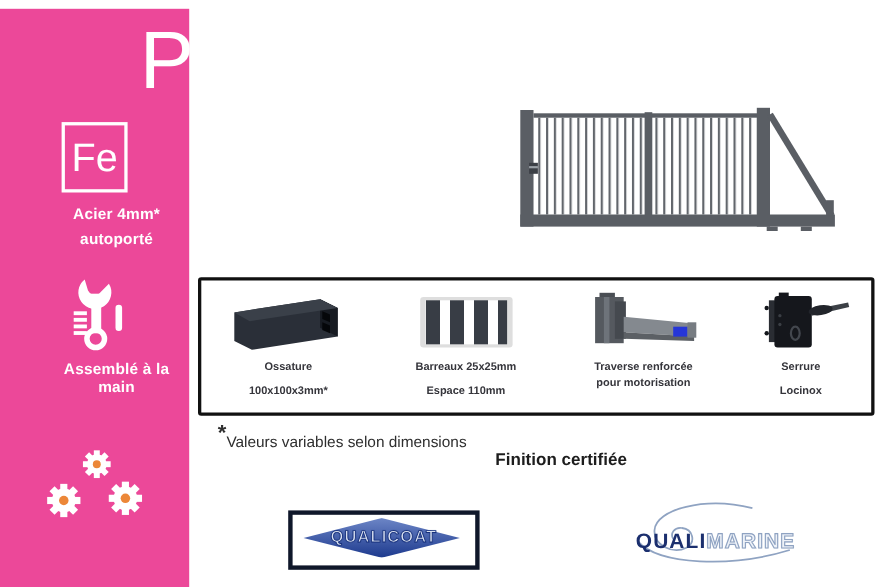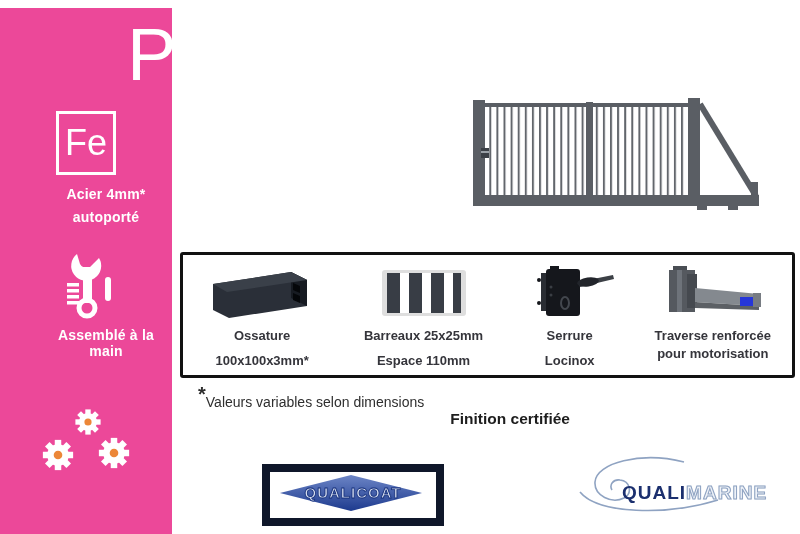--- a/index.html
+++ b/index.html
@@ -22,48 +22,48 @@
 
   
   .gate{position:absolute;left:468px;top:92px;}
 
   
   .features{position:absolute;left:180px;top:252px;width:609px;height:120px;border:3px solid #111;
             border-radius:3px;background:#fff;display:flex;}
   .feature{display:flex;flex-direction:column;align-items:center;padding-top:8px;}
   .f1{flex:0 0 26%;} .f2{flex:0 0 27%;} .f3{flex:0 0 26%;} .f4{flex:0 0 21%;}
   .feature .img{height:60px;display:flex;align-items:center;justify-content:center;}
-  .feature .cap{font-size:13px;font-weight:700;color:#35353b;text-align:center;line-height:1;}
+  .feature .cap{font-size:10px;font-weight:700;color:#35353b;text-align:center;line-height:1;}
   .feature .cap.l1{margin-top:6px;}
   .feature .cap.l2{margin-top:12px;}
   .barreaux-panel{width:84px;height:46px;background:#dedede;border-radius:3px;
                   display:flex;align-items:center;justify-content:center;}
   .barreaux-bars{width:74px;height:40px;
                  background:repeating-linear-gradient(90deg,#383d45 0 13px,#ffffff 13px 22px);}
 
   
   .footnote{position:absolute;left:198px;top:383px;color:#2e2e2e;}
   .fn-star{font-size:20px;font-weight:700;vertical-align:6px;}
   .fn-text{font-size:14px;font-weight:400;}
   .finition{position:absolute;left:330px;top:410px;width:240px;text-align:right;
             color:#1d1d1d;font-size:15.5px;font-weight:700;}
 
   
   .qualicoat{position:absolute;left:262px;top:464px;width:166px;height:46px;
-             border:8px solid #0f172a;background:#fff;text-decoration:underline;}
+             border:4px solid #0f172a;background:#fff;text-decoration:underline;}
   .qc-diamond{position:absolute;left:7px;top:3px;width:148px;height:36px;
               background:linear-gradient(180deg,#6c85c6,#1d3a8e);
               clip-path:polygon(50% 0,98% 50%,50% 100%,2% 50%);}
   .qc-text{position:absolute;left:0;top:12px;width:100%;text-align:center;
            font-size:15px;font-weight:700;letter-spacing:1px;color:#d8e0f0;
            -webkit-text-stroke:.8px #16307c;text-shadow:0 0 1px #16307c;}
   .qualimarine{position:absolute;left:566px;top:456px;width:160px;height:58px;}
   .qm-swirl{position:absolute;left:0;top:0;}
   .qm-text{position:absolute;left:12px;top:26px;white-space:nowrap;letter-spacing:1px;
-           font-size:19px;font-weight:700;margin-left:44px;}
+           font-size:19px;font-weight:700;}
   .qm-bold{color:#1b2f6e;}
   .qm-light{color:#eef2f8;-webkit-text-stroke:1px #8fa3c2;text-shadow:0 0 1px #8fa3c2;}
 </style>
 </head>
 <body>
 
 <div class="page">
 
   <div class="sidebar">
     <div class="fe-box">
@@ -147,55 +147,55 @@
     <div class="feature f2">
       <div class="img">
         <div class="barreaux-panel">
             <div class="barreaux-bars"></div>
           </div>
       </div>
       <div class="cap l1">Barreaux 25x25mm</div>
       <div class="cap l2">Espace 110mm</div>
     </div>
 
+    <div class="feature f3">
+      <div class="img">
+        <svg width="120" height="54" viewBox="0 0 120 54">
+          <rect x="20" y="0" width="14" height="8" fill="#4a4e54"></rect>
+          <rect x="16" y="4" width="26" height="42" fill="#55595f"></rect>
+          <rect x="24" y="4" width="5" height="42" fill="#6e737a"></rect>
+          <rect x="34" y="8" width="10" height="34" fill="#45494f"></rect>
+          <polygon points="42,22 106,28 106,40 42,36" fill="#84898f"></polygon>
+          <polygon points="42,36 106,40 106,44 42,42" fill="#5c6065"></polygon>
+          <rect x="87" y="31" width="13" height="9" fill="#2636d8"></rect>
+          <rect x="100" y="27" width="8" height="14" fill="#777c82"></rect>
+        </svg>
+      </div>
+      <div class="cap l1">Traverse renforcée</div>
+      <div class="cap l2" style="margin-top:5px">pour motorisation</div>
+    </div>
+
     <div class="feature f4">
       <div class="img">
         <svg width="100" height="56" viewBox="0 0 100 56">
           <rect x="30" y="1" width="9" height="6" fill="#15171c"></rect>
           <rect x="21" y="8" width="6" height="38" fill="#2a2d33"></rect>
           <circle cx="19" cy="15" r="2" fill="#15171c"></circle>
           <circle cx="19" cy="38" r="2" fill="#15171c"></circle>
           <rect x="26" y="4" width="34" height="47" rx="3" fill="#15171c"></rect>
           <polygon points="58,17 93,10 94,14 60,22" fill="#3c4046"></polygon>
           <ellipse cx="68" cy="17" rx="11" ry="4.5" fill="#22252b" transform="rotate(-8 68 17)"></ellipse>
           <ellipse cx="45" cy="38" rx="4" ry="6" fill="none" stroke="#43474e" stroke-width="2"></ellipse>
           <circle cx="31" cy="22" r="1.5" fill="#3a3e44"></circle>
           <circle cx="31" cy="30" r="1.5" fill="#3a3e44"></circle>
         </svg>
       </div>
       <div class="cap l1">Serrure</div>
       <div class="cap l2">Locinox</div>
     </div>
-
-    <div class="feature f3">
-      <div class="img">
-        <svg width="120" height="54" viewBox="0 0 120 54">
-          <rect x="20" y="0" width="14" height="8" fill="#4a4e54"></rect>
-          <rect x="16" y="4" width="26" height="42" fill="#55595f"></rect>
-          <rect x="24" y="4" width="5" height="42" fill="#6e737a"></rect>
-          <rect x="34" y="8" width="10" height="34" fill="#45494f"></rect>
-          <polygon points="42,22 106,28 106,40 42,36" fill="#84898f"></polygon>
-          <polygon points="42,36 106,40 106,44 42,42" fill="#5c6065"></polygon>
-          <rect x="87" y="31" width="13" height="9" fill="#2636d8"></rect>
-          <rect x="100" y="27" width="8" height="14" fill="#777c82"></rect>
-        </svg>
-      </div>
-      <div class="cap l1">Traverse renforcée</div>
-      <div class="cap l2" style="margin-top:5px">pour motorisation</div>
-    </div>
   </div>
 
   <div class="footnote">
     <span class="fn-star">*</span><span class="fn-text">Valeurs variables selon dimensions</span>
   </div>
 
   <div class="finition">Finition certifiée</div>
 
   <div class="qualicoat">
     <div class="qc-diamond"></div>

